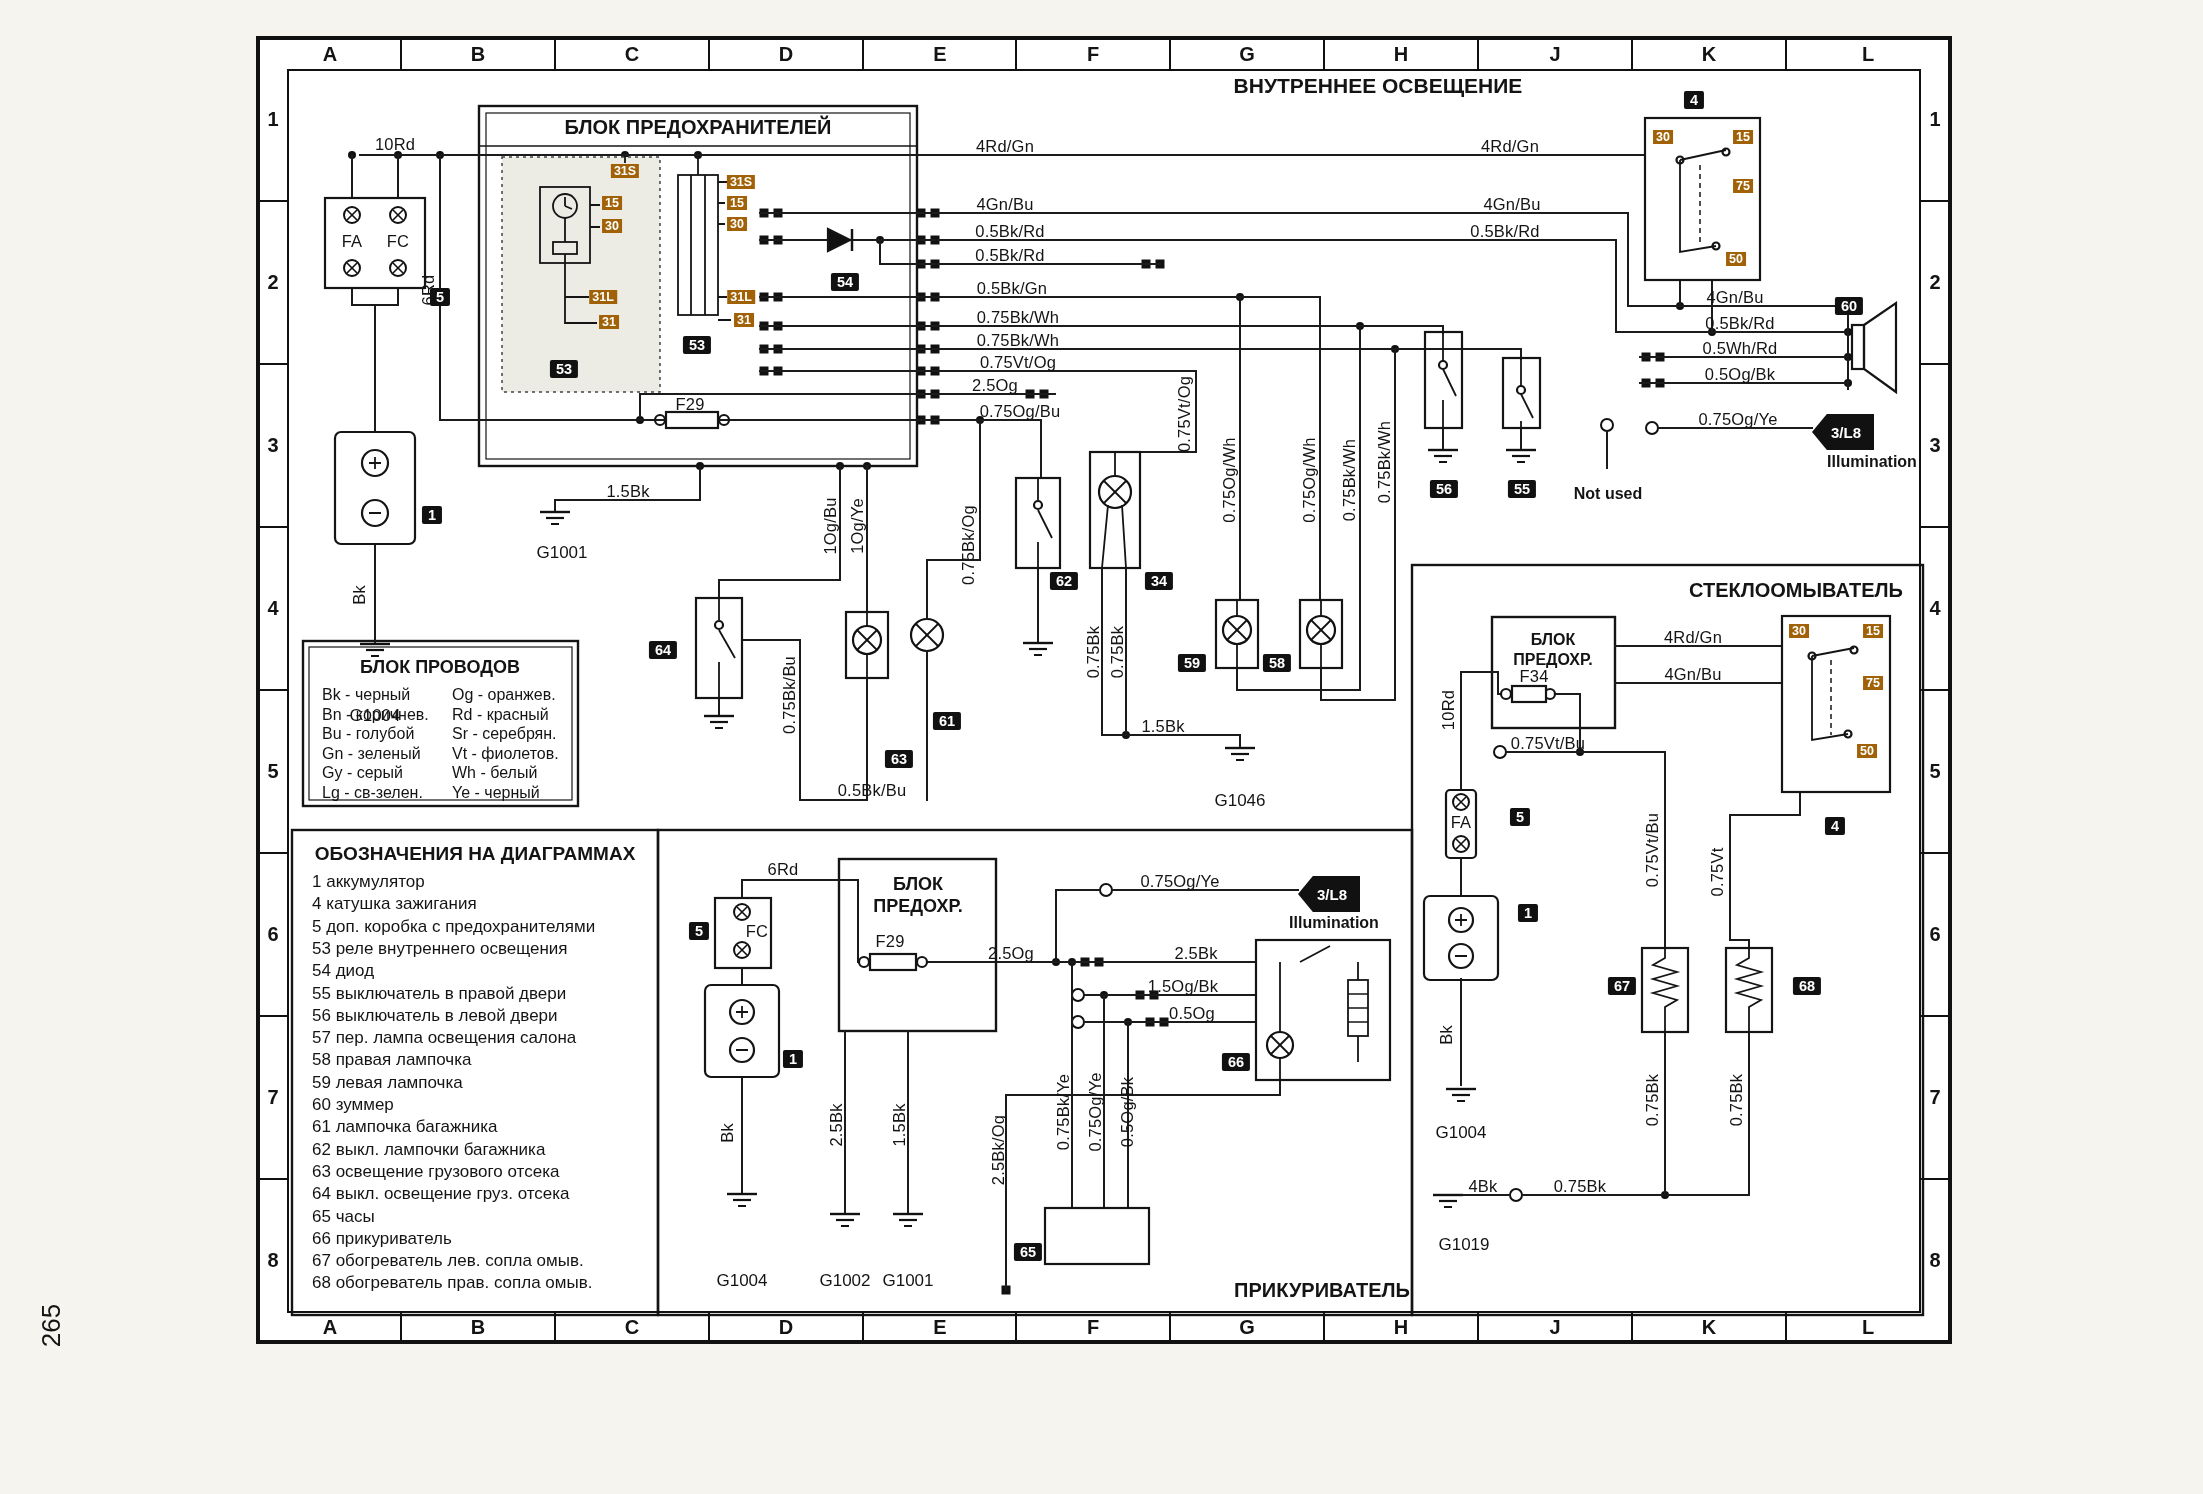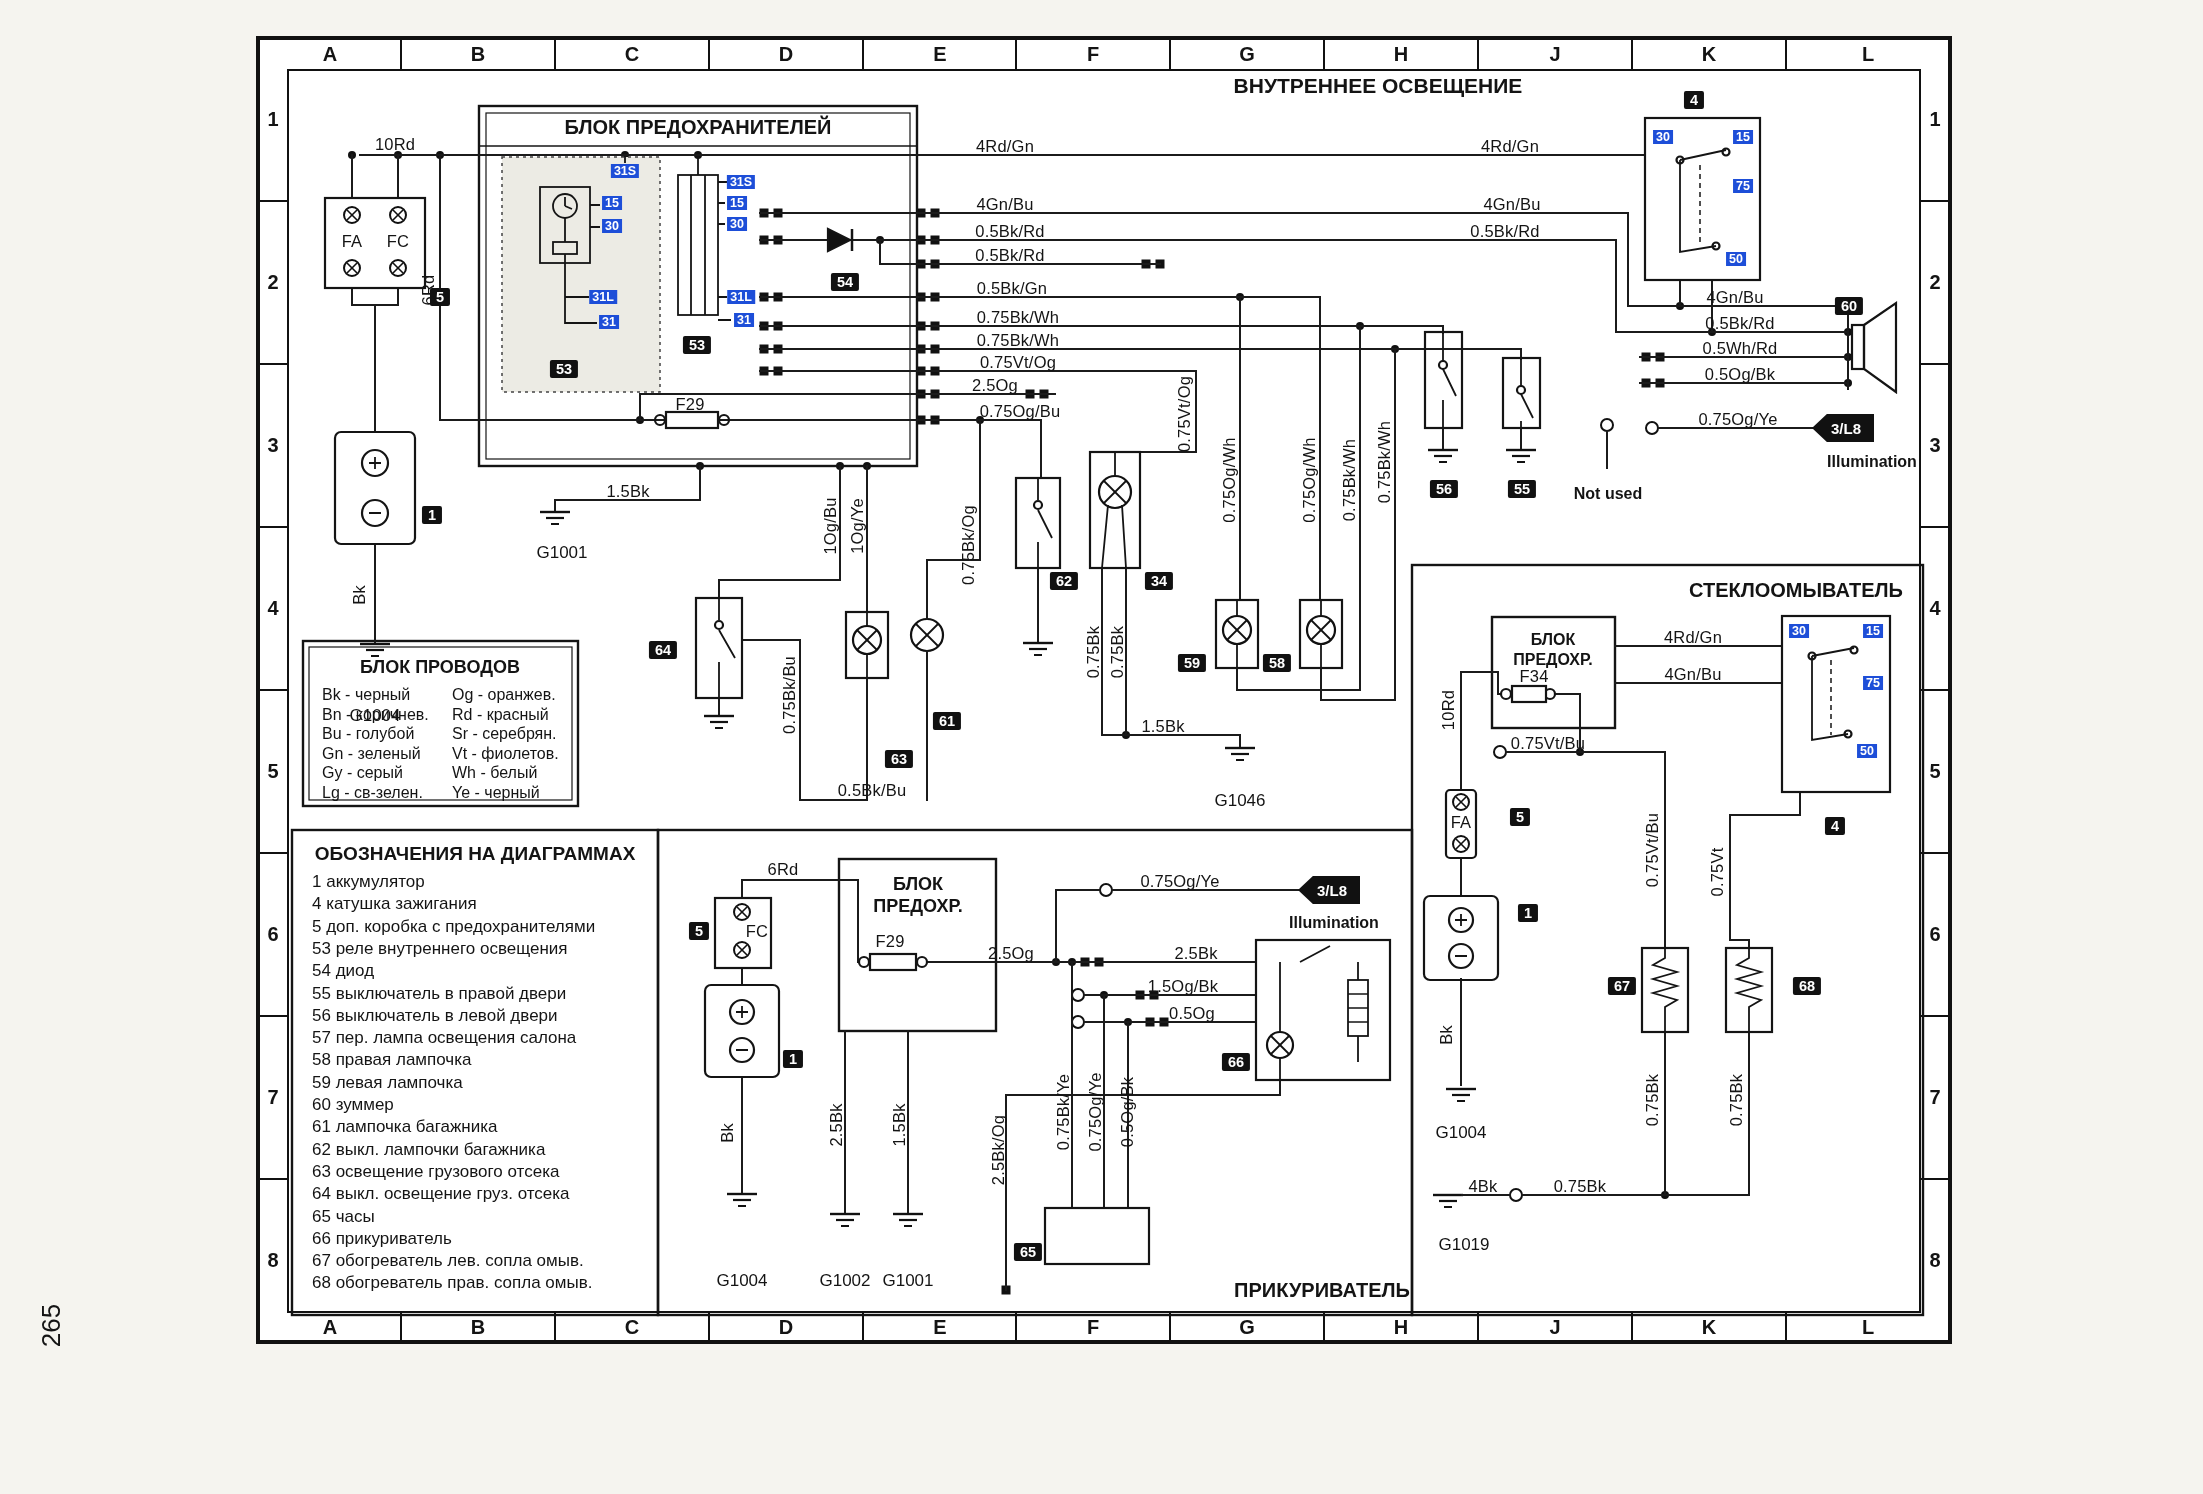--- a/index.html
+++ b/index.html
@@ -4,25 +4,25 @@
 <style>
   html,body{margin:0;padding:0;background:#f5f4ef;}
   #page{position:relative;width:2203px;height:1494px;background:#f5f4ef;
         font-family:"Liberation Sans",sans-serif;color:#141414;overflow:hidden;}
   #art{position:absolute;left:0;top:0;}
   .lbl{position:absolute;transform:translate(-50%,-50%);font-size:16.5px;
        white-space:nowrap;color:#141414;letter-spacing:.2px;}
   .lbl.v{transform:translate(-50%,-50%) rotate(-90deg);}
   .badge{position:absolute;transform:translate(-50%,-50%);background:#111;color:#fff;
          font-weight:bold;font-size:14.5px;padding:1px 6px;border-radius:2px;white-space:nowrap;}
-  .chip{position:absolute;transform:translate(-50%,-50%);background:#1d4ed8;color:#fff;
+  .chip{position:absolute;transform:translate(-50%,-50%);background:#a16207;color:#fff;
         font-weight:bold;font-size:12.5px;padding:0 3px;white-space:nowrap;}
   .glabel{position:absolute;transform:translate(-50%,-50%);font-size:17px;white-space:nowrap;}
   .note{position:absolute;transform:translate(-50%,-50%);font-size:16px;font-weight:bold;white-space:nowrap;}
-  .abadge{position:absolute;width:62px;height:28px;background:#111;color:#fff;display:flex;
+  .abadge{position:absolute;width:62px;height:36px;background:#111;color:#fff;display:flex;
           align-items:center;justify-content:center;font-weight:bold;font-size:15px;
           clip-path:polygon(0 50%,24% 0,100% 0,100% 100%,24% 100%);padding-left:6px;box-sizing:border-box;}
   .title{position:absolute;transform:translate(-50%,-50%);font-weight:bold;white-space:nowrap;}
   .gridlbl{position:absolute;transform:translate(-50%,-50%);font-weight:bold;font-size:20px;}
   .listitem{position:absolute;font-size:17px;white-space:nowrap;}
   .legenditem{position:absolute;font-size:16px;white-space:nowrap;}
   #caption{position:absolute;left:262px;top:1378px;font-family:"Liberation Serif",serif;
            font-style:italic;font-weight:bold;font-size:24px;white-space:nowrap;}
   #pagenum{position:absolute;left:30px;top:1310px;font-size:26px;
            transform:rotate(-90deg);transform-origin:center;}

